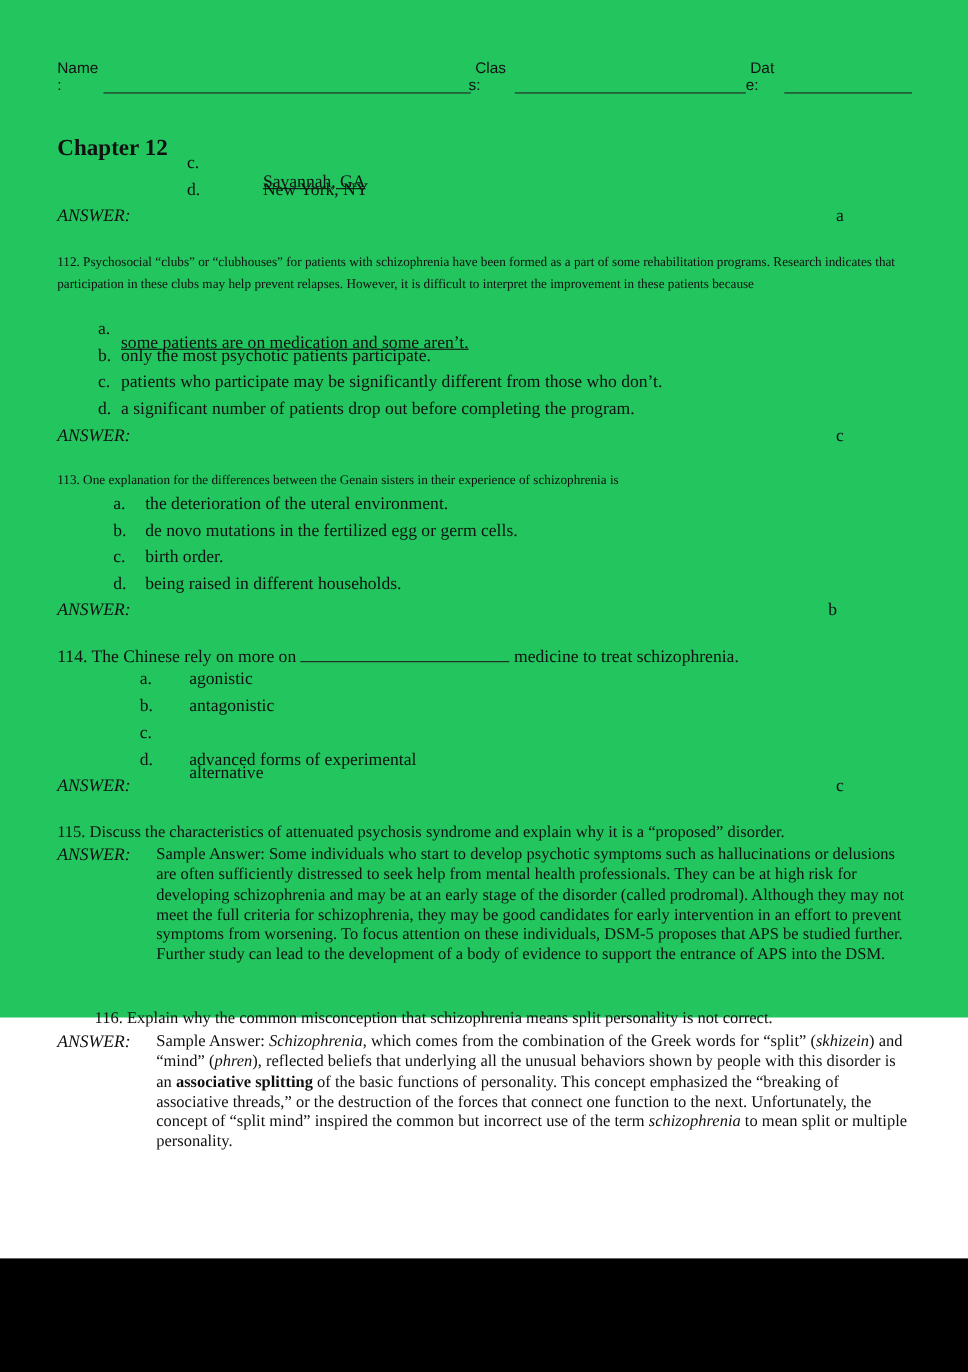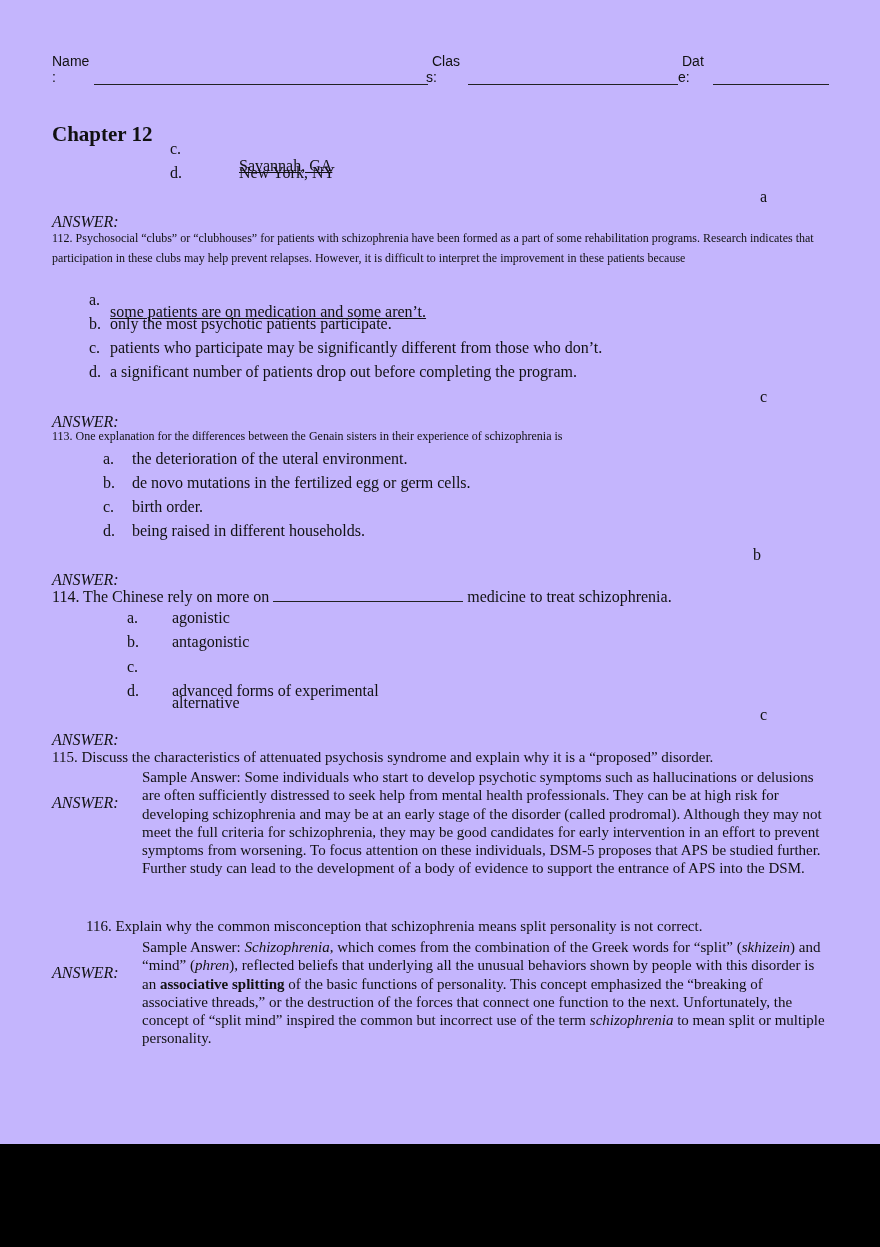--- a/index.html
+++ b/index.html
@@ -1,34 +1,34 @@
 <!DOCTYPE html>
 <html><head>
 <meta charset="utf-8">
 <style>
   html, body { margin: 0; padding: 0; }
   body {
     width: 880px; height: 1247px; position: relative; overflow: hidden;
     background: #ffffff; color: #111;
     font-family: "Liberation Serif", serif;
   }
-  .page { position: absolute; left: 0; top: 0; width: 880px; height: 1144px; background: #c4b5fd; }
+  .page { position: absolute; left: 0; top: 0; width: 880px; height: 925px; background: #22c55e; }
   .bottom-band { position: absolute; left: 0; top: 1144px; width: 880px; height: 103px; background: #000; }
 
   .hdr { position: absolute; font-family: "Liberation Sans", sans-serif; font-size: 14px; color: #111; line-height: 16px; }
   .uline { position: absolute; height: 0; border-bottom: 1.3px solid #222; }
 
   .chapter { position: absolute; left: 52px; top: 99px; font-size: 21px; font-weight: bold; margin-top: 23px; }
 
   .abs { position: absolute; font-size: 16px; line-height: 19px; white-space: nowrap; }
 
   .qtext { position: absolute; left: 52px; width: 790px; font-size: 12px; line-height: 19.5px; }
   .qtext.small { font-size: 15px; line-height: 18px; }
 
-  .ans-label { position: absolute; left: 52px; font-style: italic; font-size: 16px; line-height: 19px; margin-top: 25px; }
+  .ans-label { position: absolute; left: 52px; font-style: italic; font-size: 16px; line-height: 19px; }
   .ans-letter { position: absolute; font-size: 16px; line-height: 19px; }
 
   .essay { position: absolute; left: 142px; width: 690px; font-size: 15px; line-height: 18.3px; }
   .blank { display: inline-block; width: 190px; border-bottom: 1px solid #222; height: 14px; vertical-align: baseline; }
 </style>
 </head>
 <body>
 
 <div class="page">
 

